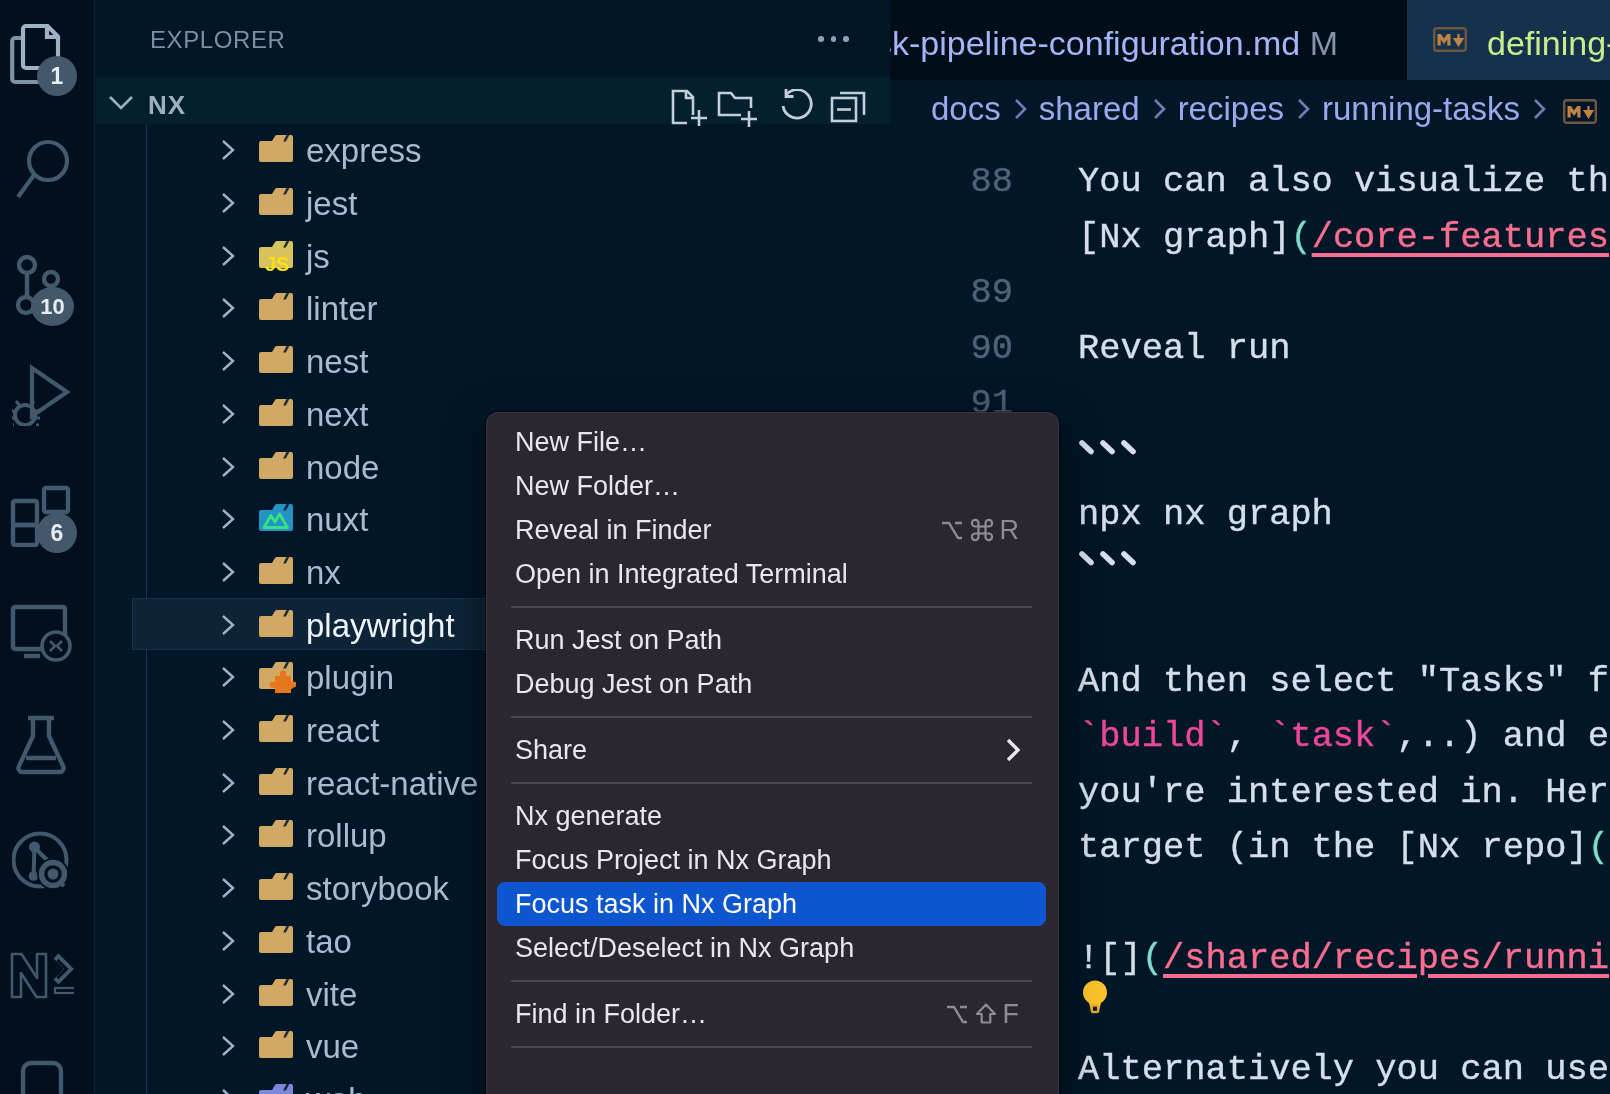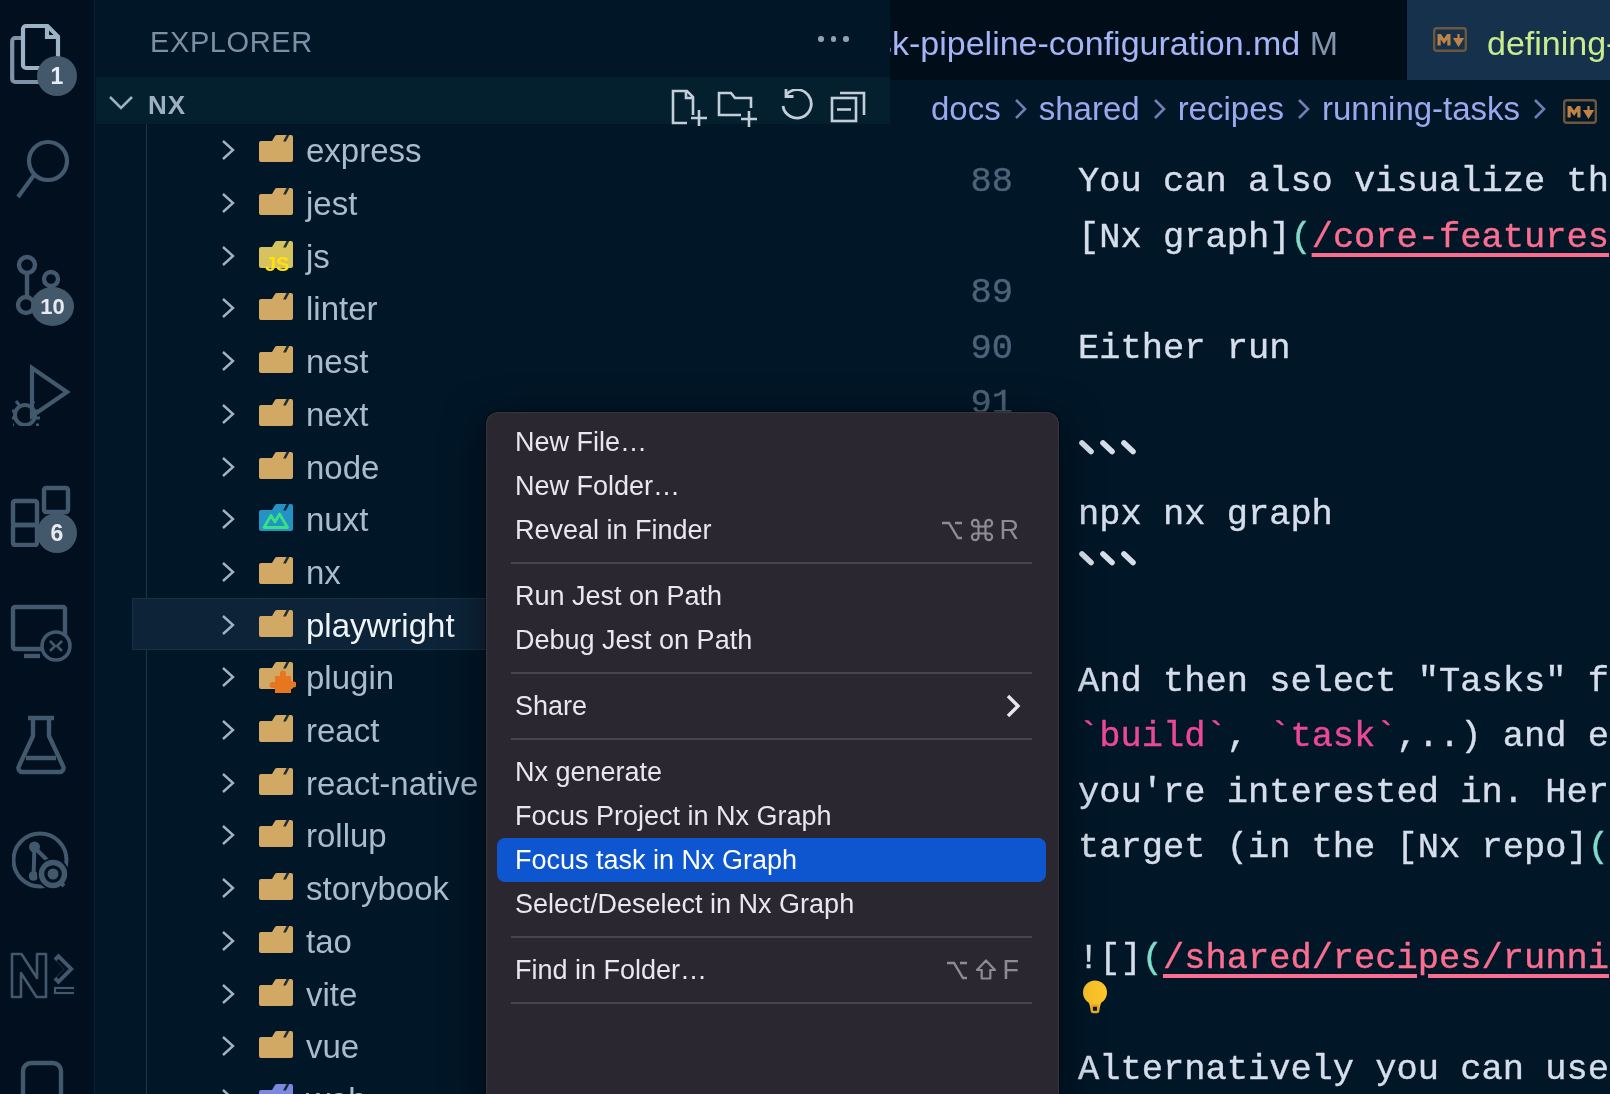--- a/index.html
+++ b/index.html
@@ -8,21 +8,21 @@
   .abs { position:absolute; }
 
   
   #activitybar { position:absolute; left:0; top:0; width:95px; height:1094px; background:#010f1e; border-right:1px solid #0c2236; }
   .act { position:absolute; }
   .badge { position:absolute; background:#44586c; color:#e6ecf2; font-weight:bold; border-radius:50%;
            display:flex; align-items:center; justify-content:center; }
 
   
   #sidebar { position:absolute; left:96px; top:0; width:794px; height:1094px; background:#011627; }
-  #sb-title { position:absolute; left:54px; top:26px; color:#7b8fa5; font-size:29px; letter-spacing:0.6px; }
+  #sb-title { position:absolute; left:54px; top:26px; color:#7b8fa5; font-size:24px; letter-spacing:0.6px; }
   #sb-dots { position:absolute; left:722px; top:36px; display:flex; gap:7px; }
   #sb-dots i { width:5.5px; height:5.5px; border-radius:50%; background:#8fa2b5; }
   #nx-row { position:absolute; left:0; top:77px; width:794px; height:47px; background:#04202f; }
   #nx-label { position:absolute; left:52px; top:13px; color:#9cb0c2; font-size:26px; font-weight:bold; letter-spacing:1px; }
   .tree { position:absolute; left:0; width:794px; height:52.7px;margin-left:36px; }
   .tree .chev { position:absolute; left:88px; top:15px; }
   .tree .label { position:absolute; left:174px; top:9px; font-size:33px; color:#a9bccf; white-space:pre; }
   .tree .ficon { position:absolute; left:126px; top:11px; }
   .sel { background:#0d2438; box-shadow:0 0 0 1px #14324a inset; }
   .sel .label { color:#eef3f8; }
@@ -397,21 +397,21 @@
         <path d="M25.5 7 v6.2 M21.8 12 l3.7 6 3.7-6 Z" fill="#c08347" stroke="#c08347" stroke-width="2.2"></path>
       </svg>
     </div>
   <div id="code">
       <div class="ln" style="top:155px">88</div>
       <div class="cl" style="top:155px">You can also visualize th</div>
       <div class="cl" style="top:210.5px">[Nx graph]<span class="teal">(</span><span class="pink">/core-features</span></div>
       <div class="ln" style="top:266px">89</div>
       <div class="cl" style="top:266px"></div>
       <div class="ln" style="top:321.5px">90</div>
-      <div class="cl" style="top:321.5px">Either run</div>
+      <div class="cl" style="top:321.5px">Reveal run</div>
       <div class="ln" style="top:377px">91</div>
       <div class="cl" style="top:377px"></div>
       <div class="cl" style="top:432.5px"><svg width="64" height="18" viewBox="0 0 64 18" style="vertical-align:12px">
           <path d="M4 4 L13 12.5 M25 4 L34 12.5 M46 4 L55 12.5" stroke="#d6deeb" stroke-width="5.6" stroke-linecap="round" fill="none"></path>
         </svg></div>
       <div class="cl" style="top:488px">npx nx graph</div>
       <div class="cl" style="top:543.5px"><svg width="64" height="18" viewBox="0 0 64 18" style="vertical-align:12px">
           <path d="M4 4 L13 12.5 M25 4 L34 12.5 M46 4 L55 12.5" stroke="#d6deeb" stroke-width="5.6" stroke-linecap="round" fill="none"></path>
         </svg></div>
       <div class="cl" style="top:599px"></div>
@@ -433,20 +433,21 @@
 <div id="menu">
   <div style="height:8px"></div>
   <div class="mi">New File…</div>
   <div class="mi">New Folder…</div>
   <div class="mi">Reveal in Finder<span class="short sc"><svg width="24" height="24" viewBox="0 0 24 24">
           <path d="M2 5 h7 l9 15 h4 M15 5 h7" fill="none" stroke="#8e8b94" stroke-width="2.4"></path>
         </svg><svg width="26" height="26" viewBox="0 0 26 26">
           <path d="M9.5 9.5 V6.2 A3.3 3.3 0 1 0 6.2 9.5 Z M16.5 9.5 h3.3 A3.3 3.3 0 1 0 16.5 6.2 Z M9.5 16.5 H6.2 A3.3 3.3 0 1 0 9.5 19.8 Z M16.5 16.5 v3.3 a3.3 3.3 0 1 0 3.3-3.3 Z" fill="none" stroke="#8e8b94" stroke-width="2.2"></path>
           <rect x="9.5" y="9.5" width="7" height="7" fill="none" stroke="#8e8b94" stroke-width="2.2"></rect>
         </svg><b>R</b></span></div>
+  <div class="mi">Open in Integrated Terminal</div>
   <div class="msep">
       <div></div>
     </div>
   <div class="mi">Run Jest on Path</div>
   <div class="mi">Debug Jest on Path</div>
   <div class="msep">
       <div></div>
     </div>
   <div class="mi">Share<svg class="subarrow" width="16" height="26" viewBox="0 0 16 26">
         <path d="M3 3 L13 13 L3 23" fill="none" stroke="#e9e7ec" stroke-width="3.4"></path>

